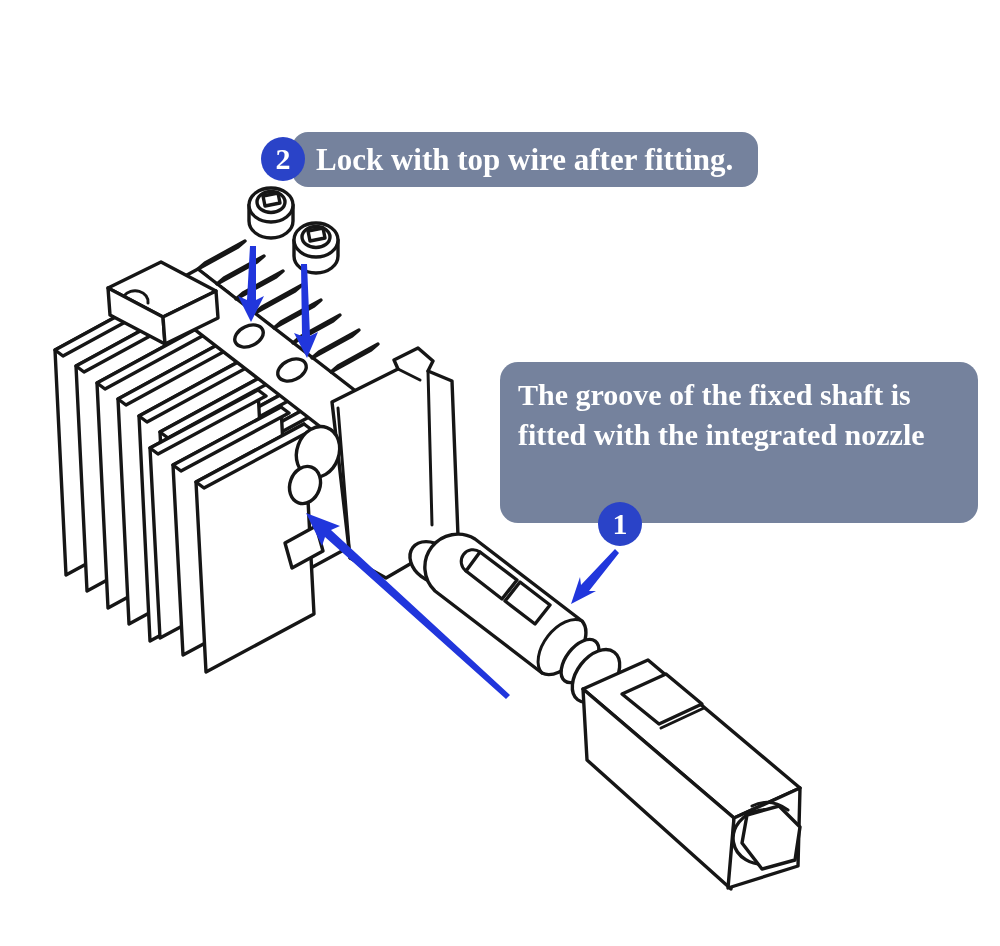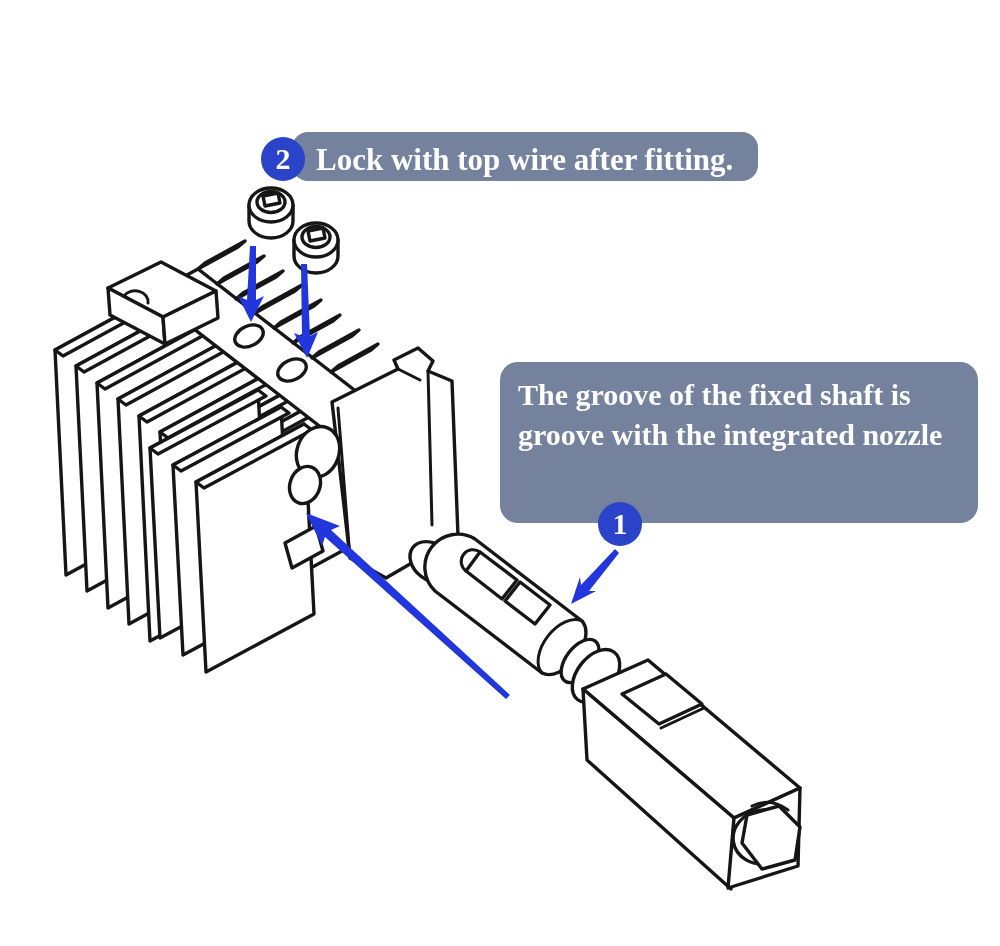--- a/index.html
+++ b/index.html
@@ -1,20 +1,20 @@
 <!DOCTYPE html>
 <html><head>
 <meta charset="utf-8">
 <style>
   html,body{margin:0;padding:0;background:#ffffff;}
   #stage{position:relative;width:1000px;height:946px;background:#ffffff;overflow:hidden;
          font-family:"Liberation Serif","DejaVu Serif",serif;}
   #lineart{position:absolute;left:0;top:0;width:1000px;height:946px;}
   .callout{position:absolute;background:#75829D;color:#ffffff;font-weight:700;}
-  .callout-pill{left:292px;top:132px;width:466px;height:49px;border-radius:16px;
+  .callout-pill{left:292px;top:132px;width:466px;height:55px;border-radius:16px;
                 font-size:31px;line-height:55px;padding-left:24px;box-sizing:border-box;white-space:nowrap;}
   .callout-box{left:500px;top:362px;width:478px;height:161px;border-radius:18px;
                font-size:30px;box-sizing:border-box;padding:13px 12px 0 18px;}
   .callout-box .line{line-height:40px;white-space:nowrap;}
   .badge{position:absolute;width:44px;height:44px;border-radius:50%;background:#2A43C8;
          color:#ffffff;font-weight:700;font-size:30px;line-height:44px;text-align:center;}
   #badge2{left:261px;top:137px;}
   #badge1{left:598px;top:502px;}
   .stroke{fill:#ffffff;stroke:#161616;stroke-width:3.4;stroke-linejoin:round;stroke-linecap:round;}
   .edge{fill:none;stroke:#161616;stroke-width:3.0;stroke-linejoin:round;stroke-linecap:round;}
@@ -147,19 +147,19 @@
 
   <div class="callout callout-pill">
     <span>Lock with top wire after fitting.</span>
   </div>
   <div class="badge" id="badge2">
     <span>2</span>
   </div>
 
   <div class="callout callout-box">
     <div class="line">The groove of the fixed shaft is</div>
-    <div class="line">groove with the integrated nozzle</div>
+    <div class="line">fitted with the integrated nozzle</div>
   </div>
   <div class="badge" id="badge1">
     <span>1</span>
   </div>
 
 </div>
 
 </body></html>

